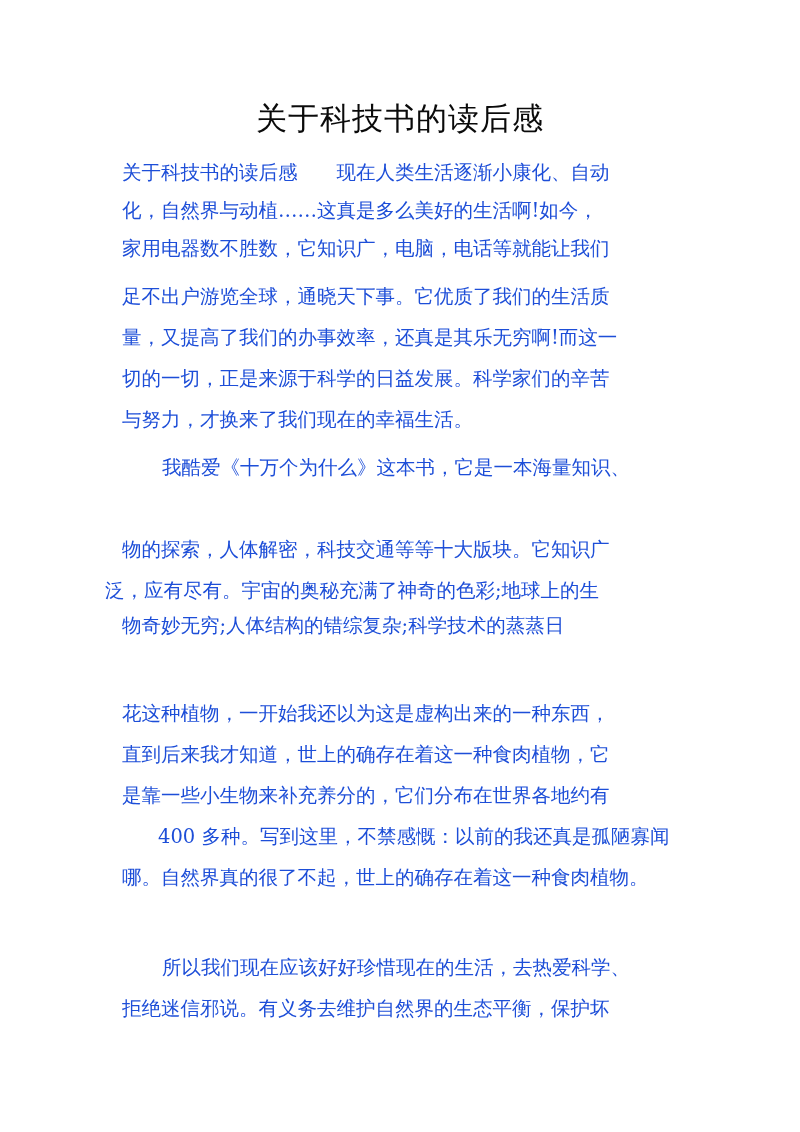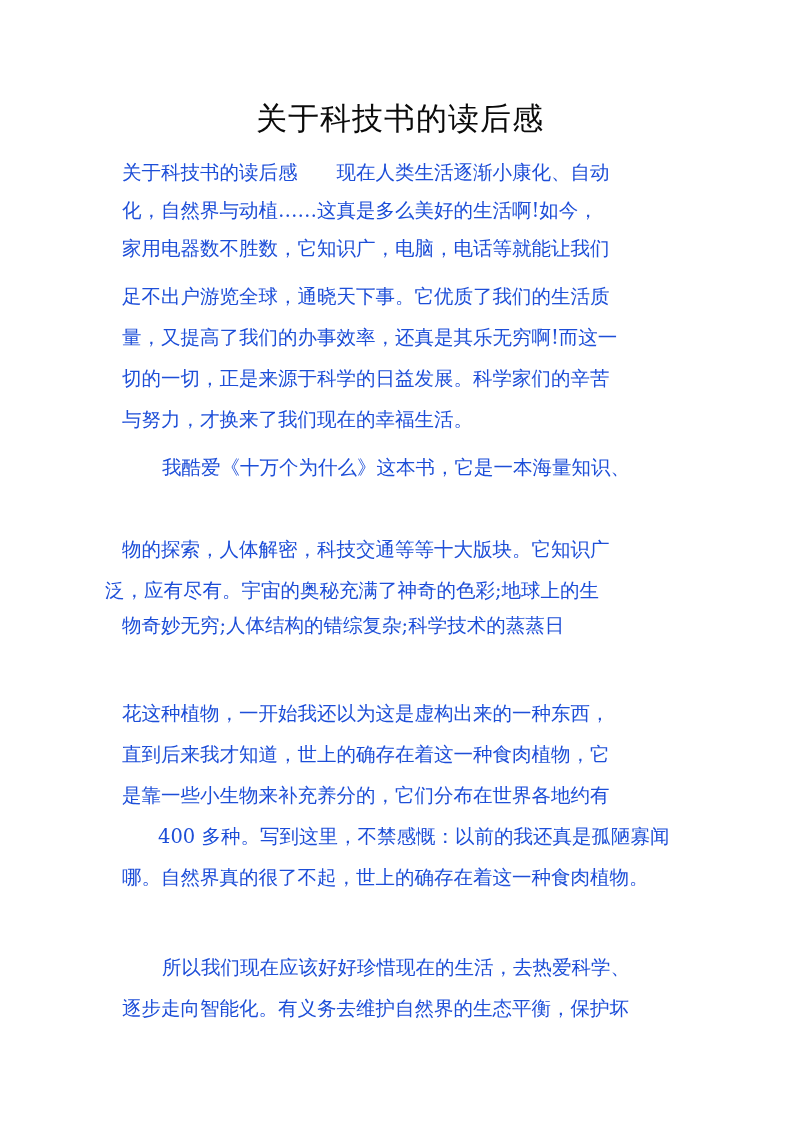--- a/index.html
+++ b/index.html
@@ -61,14 +61,14 @@
   <div class="line" style="top: 455px; left: 162px;">我酷爱《十万个为什么》这本书，它是一本海量知识、</div>
   <div class="line" style="top: 537px; left: 122px;">物的探索，人体解密，科技交通等等十大版块。它知识广</div>
   <div class="line" style="top: 578px; left: 105px;">泛，应有尽有。宇宙的奥秘充满了神奇的色彩;地球上的生</div>
   <div class="line" style="top: 613px; left: 122px;">物奇妙无穷;人体结构的错综复杂;科学技术的蒸蒸日</div>
   <div class="line" style="top: 701px; left: 122px;">花这种植物，一开始我还以为这是虚构出来的一种东西，</div>
   <div class="line" style="top: 703px; left: 122px; margin-top: 39px;">直到后来我才知道，世上的确存在着这一种食肉植物，它</div>
   <div class="line" style="top: 783px; left: 122px;">是靠一些小生物来补充养分的，它们分布在世界各地约有</div>
   <div class="line" style="top: 824px; left: 122px; margin-left: 36px;">400 多种。写到这里，不禁感慨：以前的我还真是孤陋寡闻</div>
   <div class="line" style="top: 865px; left: 122px;">哪。自然界真的很了不起，世上的确存在着这一种食肉植物。</div>
   <div class="line" style="top: 955px; left: 162px;">所以我们现在应该好好珍惜现在的生活，去热爱科学、</div>
-  <div class="line" style="top: 996px; left: 122px;">逐步走向智能化。有义务去维护自然界的生态平衡，保护坏</div>
+  <div class="line" style="top: 996px; left: 122px;">拒绝迷信邪说。有义务去维护自然界的生态平衡，保护坏</div>
 </div>
 
 </body></html>

